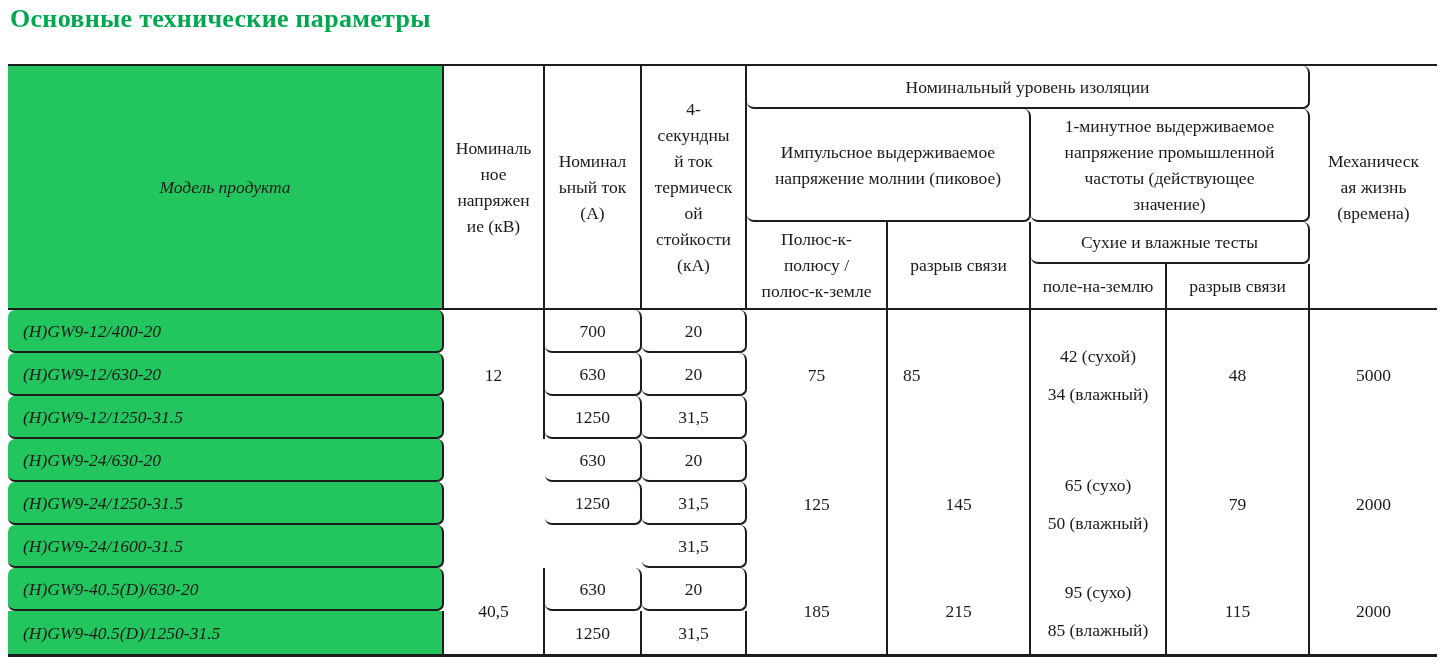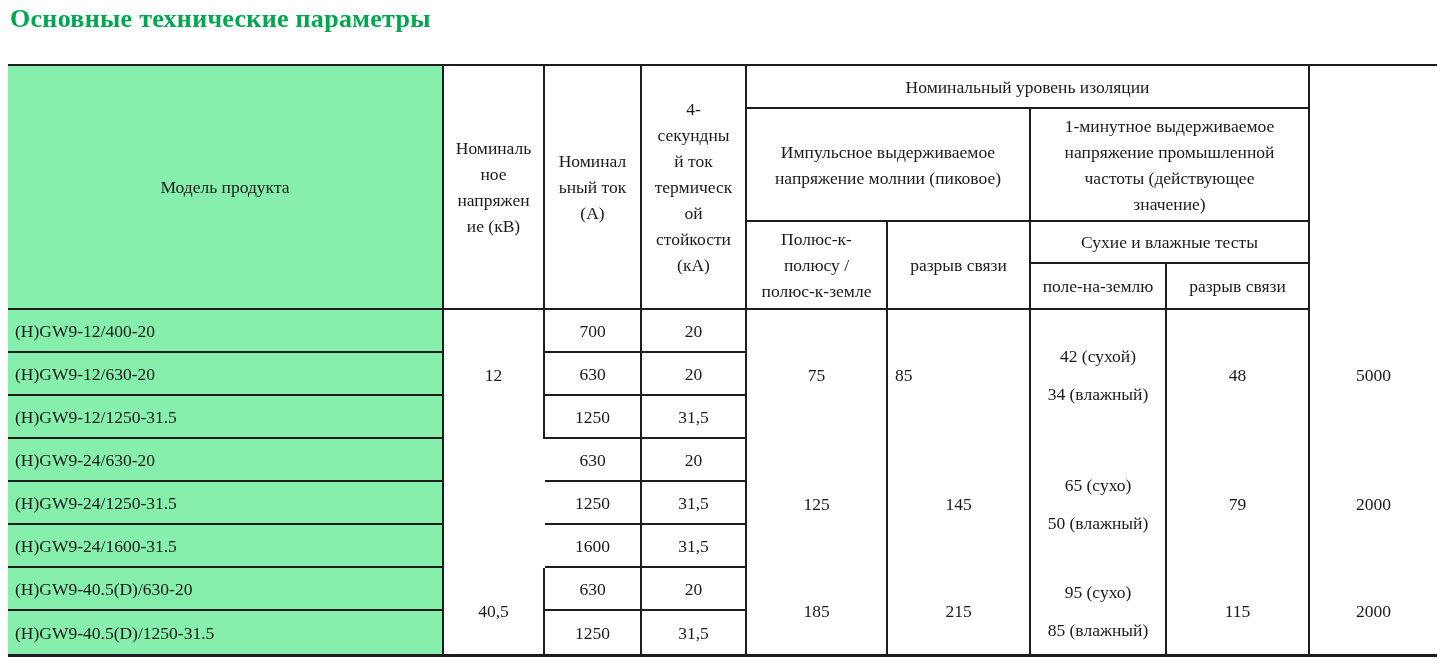--- a/index.html
+++ b/index.html
@@ -36,24 +36,24 @@
     align-items: center;
     justify-content: center;
     text-align: center;
     font-size: 17.5px;
     line-height: 26px;
     white-space: pre-line;
     overflow: hidden;
   }
   .br  { border-right: 2px solid #1d1d1d; }
   .brT { border-right: 2.5px solid #1d1d1d; }
-  .bb  { border-bottom: 2px solid #1d1d1d; }
+  .bb  { border-bottom: 2px solid #1d1d1d; border-radius: 7px; }
   .bbT { border-bottom: 2.5px solid #1d1d1d; }
-  .green { background: #86efac; }
-  .left { justify-content: flex-start; text-align: left; padding-left: 7px; }
+  .green { background: #22c55e; font-style: italic; }
+  .left { justify-content: flex-start; text-align: left; padding-left: 15px; }
   .dw { line-height: 38px; }
 </style>
 </head>
 <body>
 
 <h1 class="page-title">Основные технические параметры</h1>
 
 <div class="tbl">
 
   <div class="c green brT bbT" style="grid-area:1/1/5/2">Модель продукта</div>
@@ -65,20 +65,23 @@
 ьный ток
 (А)</div>
   <div class="c br bbT" style="grid-area:1/4/5/5">4-
 секундны
 й ток
 термическ
 ой
 стойкости
 (кА)</div>
   <div class="c br bb" style="grid-area:1/5/2/9">Номинальный уровень изоляции</div>
+  <div class="c bbT" style="grid-area:1/9/5/10">Механическ
+ая жизнь
+(времена)</div>
   <div class="c br bb" style="grid-area:2/5/3/7">Импульсное выдерживаемое
 напряжение молнии (пиковое)</div>
   <div class="c br bb" style="grid-area:2/7/3/9">1-минутное выдерживаемое
 напряжение промышленной
 частоты (действующее
 значение)</div>
   <div class="c br bbT" style="grid-area:3/5/5/6">Полюс-к-
 полюсу /
 полюс-к-земле</div>
   <div class="c br bbT" style="grid-area:3/6/5/7">разрыв связи</div>
@@ -96,21 +99,20 @@
   <div class="c green left brT" style="grid-area:12/1/13/2">(H)GW9-40.5(D)/1250-31.5</div>
 
   <div class="c br" style="grid-area:5/2/8/3">12</div>
   <div class="c br" style="grid-area:11/2/13/3">40,5</div>
 
   <div class="c br bb" style="grid-area:5/3/6/4">700</div>
   <div class="c br bb" style="grid-area:6/3/7/4">630</div>
   <div class="c br bb" style="grid-area:7/3/8/4">1250</div>
   <div class="c br bb" style="grid-area:8/3/9/4">630</div>
   <div class="c br bb" style="grid-area:9/3/10/4">1250</div>
-  <div class="c br bb" style="grid-area:10/3/11/4">1600</div>
   <div class="c br bb" style="grid-area:11/3/12/4">630</div>
   <div class="c br" style="grid-area:12/3/13/4">1250</div>
 
   <div class="c br bb" style="grid-area:5/4/6/5">20</div>
   <div class="c br bb" style="grid-area:6/4/7/5">20</div>
   <div class="c br bb" style="grid-area:7/4/8/5">31,5</div>
   <div class="c br bb" style="grid-area:8/4/9/5">20</div>
   <div class="c br bb" style="grid-area:9/4/10/5">31,5</div>
   <div class="c br bb" style="grid-area:10/4/11/5">31,5</div>
   <div class="c br bb" style="grid-area:11/4/12/5">20</div>

